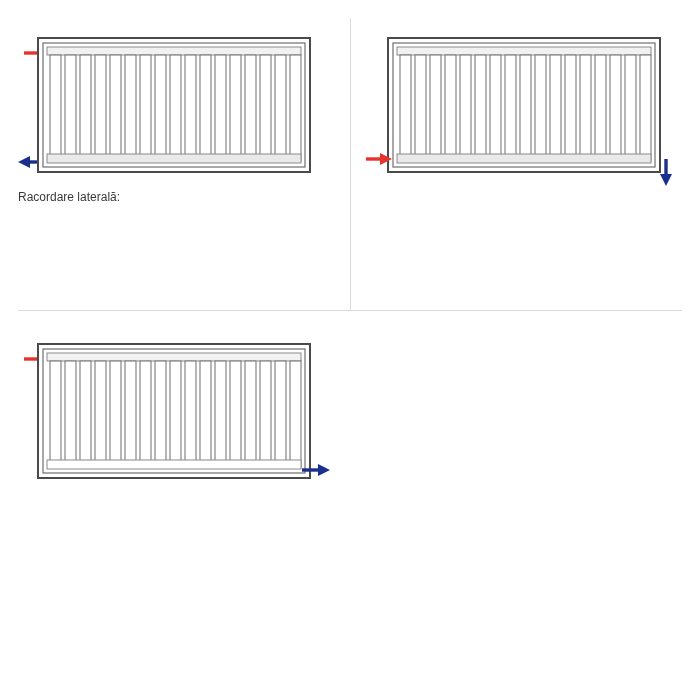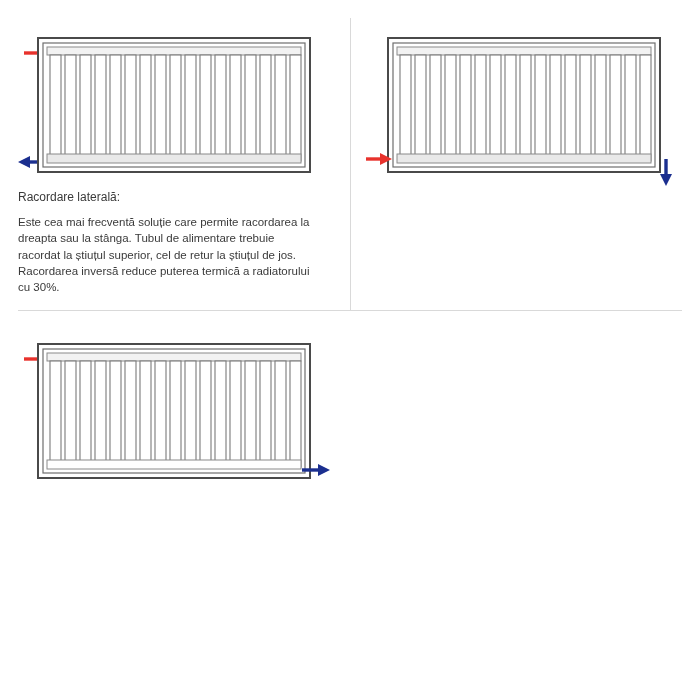--- a/index.html
+++ b/index.html
@@ -59,21 +59,21 @@
     position: absolute;
     width: 300px;
     font-size: 11.5px;
     line-height: 1.42;
     color: #3a3a3a;
   }
   .c-tl { left: 18px;  top: 189px; }
 
   .caption .title {
     display: block;
-    margin-bottom: 8px;
+    margin-bottom: 0;
     font-size: 12px;
     color: #3a3a3a;
   }
   .caption .body {
     display: block;
     white-space: pre-line;
   }
 </style>
 </head>
 <body>
@@ -122,21 +122,20 @@
           <rect x="261" y="25" width="11" height="106"></rect>
           <rect x="276" y="25" width="11" height="106"></rect>
         </g>
 
         <rect x="33" y="124" width="254" height="9" fill="#e9e9e9" stroke="#8a8a8a" stroke-width="1"></rect>
       </svg>
     </div>
 
     <div class="caption c-tl">
       <span class="title">Racordare laterală:</span>
-      <span class="body">Este cea mai frecventă soluție care permite racordarea la dreapta sau la stânga. Tubul de alimentare trebuie racordat la știuțul superior, cel de retur la știuțul de jos. Racordarea inversă reduce puterea termică a radiatorului cu 30%.</span>
     </div>
   </div>
 
   <div class="cell cell-tr">
 
     <div class="diagram d-tr">
       <svg width="320" height="165" viewBox="0 0 320 165">
 
         <rect x="24" y="8" width="272" height="134" fill="#ffffff" stroke="#4a4a4a" stroke-width="2"></rect>
         <rect x="29" y="13" width="262" height="124" fill="#ffffff" stroke="#6e6e6e" stroke-width="1.2"></rect>

